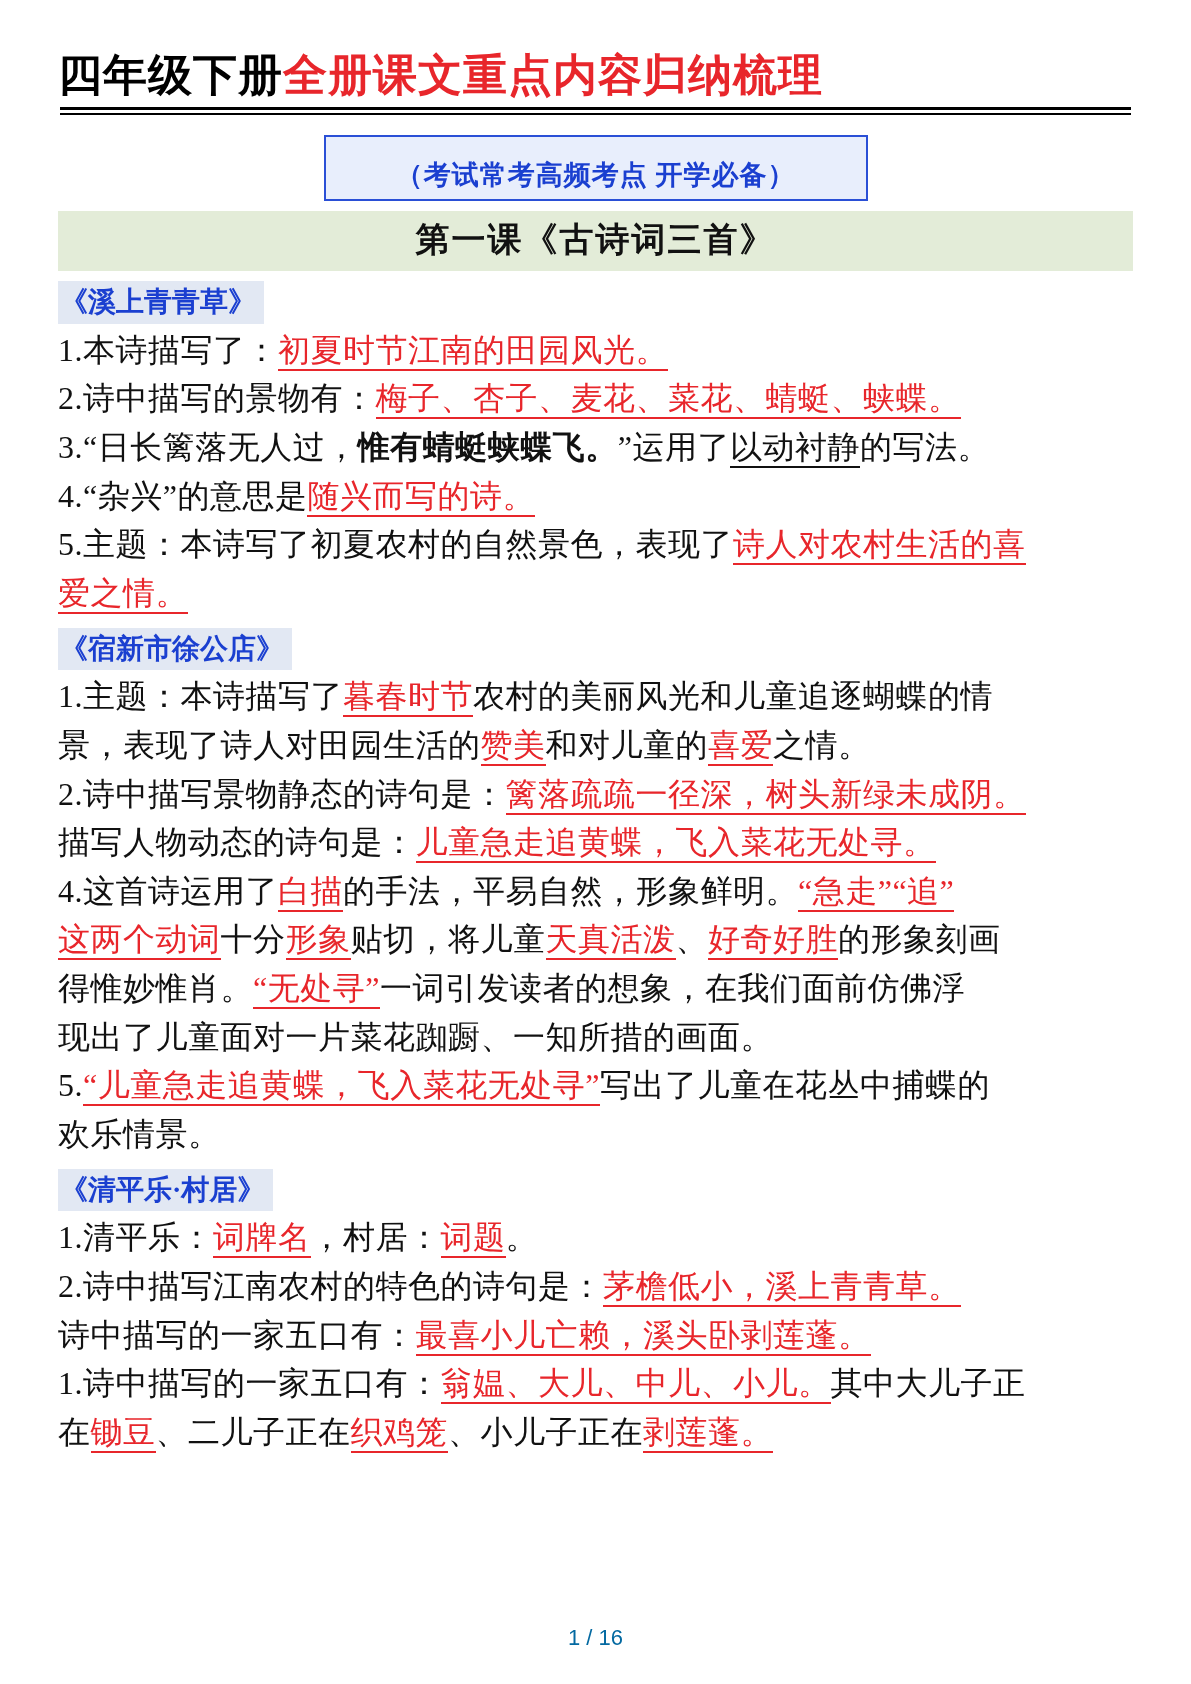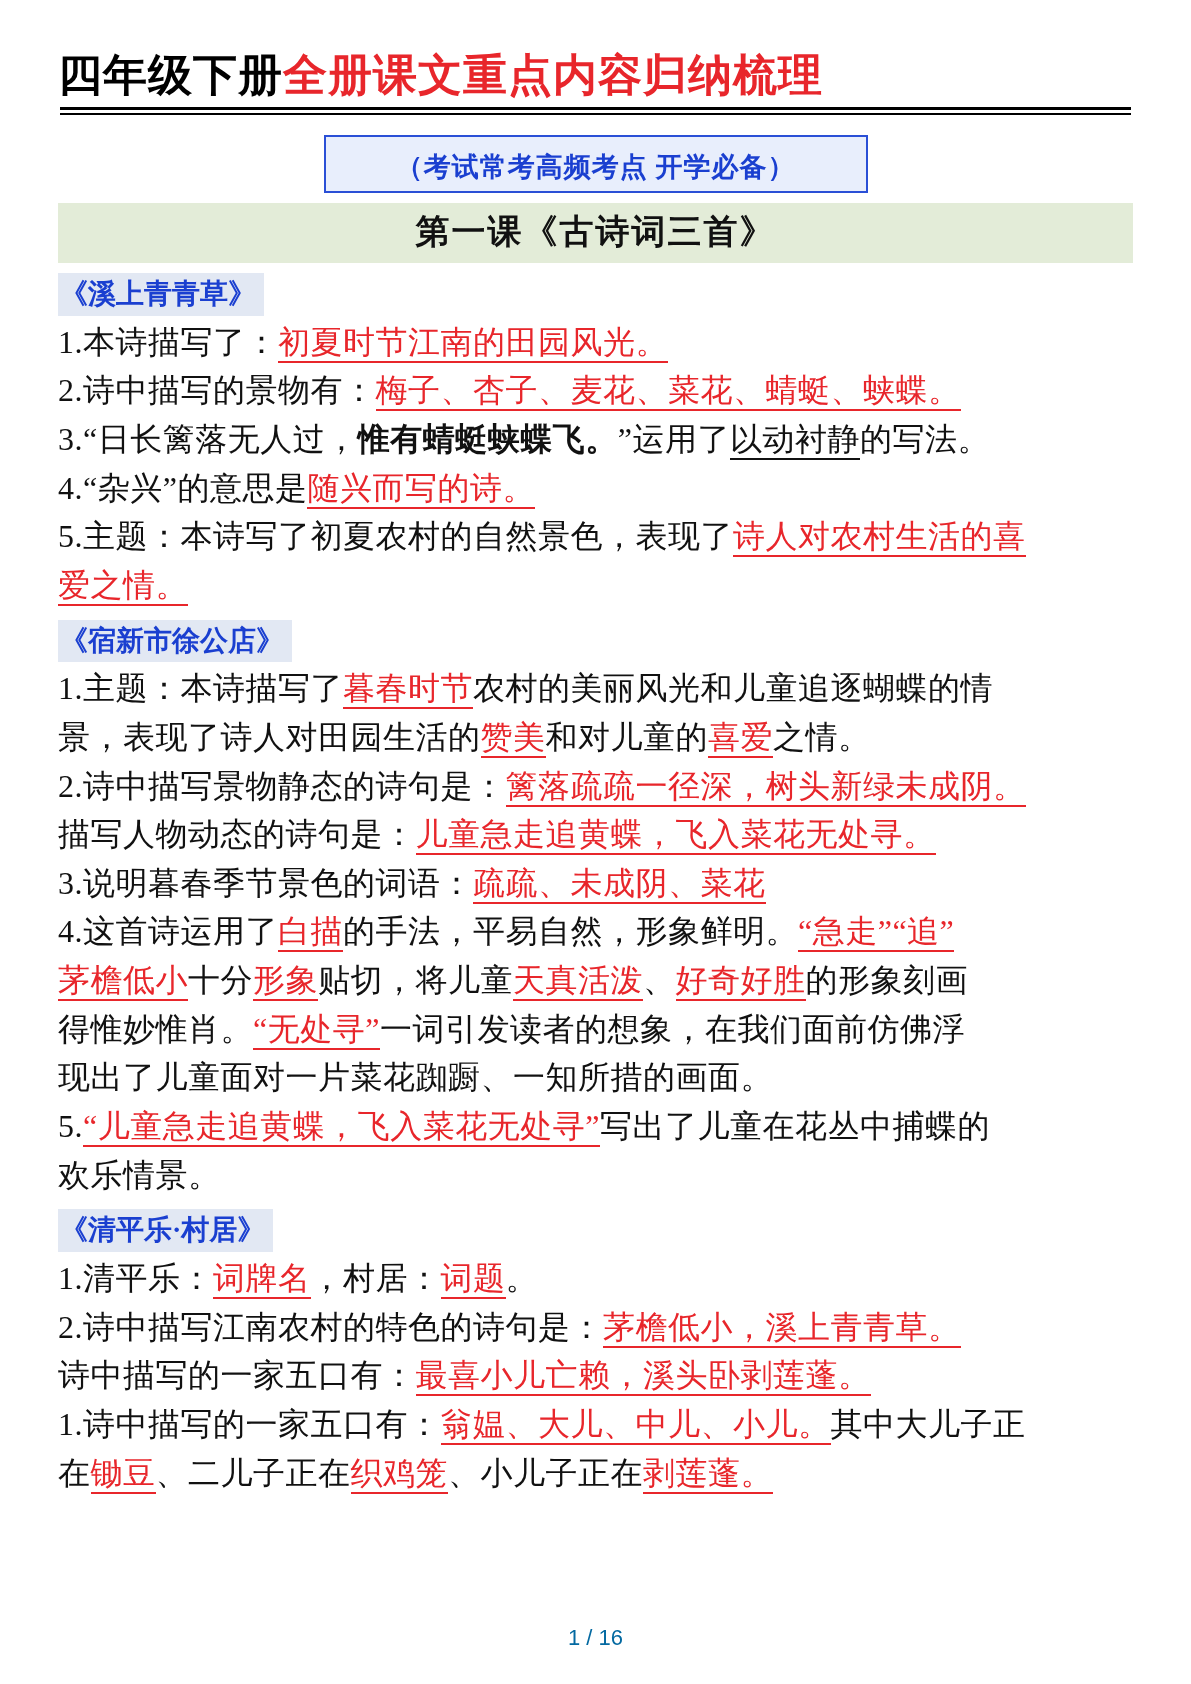--- a/index.html
+++ b/index.html
@@ -49,21 +49,21 @@
     margin: 0 2px 0 2px;
   }
 
   
   .subtitle-box {
     margin: 14px auto 0 auto;
     width: 540px;
     border: 2px solid #2a4fd6;
     background: #e8eefc;
     text-align: center;
-    padding: 12px 0 6px 0;
+    padding: 20px 0 6px 0;
   }
   .subtitle-text {
     color: #1a3fd0;
     font-size: 27px;
     font-weight: bold;
     letter-spacing: 1px;
   }
 
   
   .lesson-banner {
@@ -147,23 +147,22 @@
       <div class="line"><span class="blk">2.诗中描写的景物有：</span><span class="red u">梅子、杏子、麦花、菜花、蜻蜓、蛱蝶。</span></div>
       <div class="line"><span class="blk">3.“日长篱落无人过，</span><span class="blk bold">惟有蜻蜓蛱蝶飞。</span><span class="blk">”运用了</span><span class="blk u">以动衬静</span><span class="blk">的写法。</span></div>
       <div class="line"><span class="blk">4.“杂兴”的意思是</span><span class="red u">随兴而写的诗。</span></div>
       <div class="line"><span class="blk">5.主题：本诗写了初夏农村的自然景色，表现了</span><span class="red u">诗人对农村生活的喜</span></div>
       <div class="line"><span class="red u">爱之情。</span></div>
       <div><div class="poem-head">《宿新市徐公店》</div></div>
       <div class="line"><span class="blk">1.主题：本诗描写了</span><span class="red u">暮春时节</span><span class="blk">农村的美丽风光和儿童追逐蝴蝶的情</span></div>
       <div class="line"><span class="blk">景，表现了诗人对田园生活的</span><span class="red u">赞美</span><span class="blk">和对儿童的</span><span class="red u">喜爱</span><span class="blk">之情。</span></div>
       <div class="line"><span class="blk">2.诗中描写景物静态的诗句是：</span><span class="red u">篱落疏疏一径深，树头新绿未成阴。</span></div>
       <div class="line"><span class="blk">描写人物动态的诗句是：</span><span class="red u">儿童急走追黄蝶，飞入菜花无处寻。</span></div>
-      <div class="line"><span class="blk">3.说明暮春季节景色的词语：</span><span class="red u">疏疏、未成阴、菜花</span></div>
       <div class="line"><span class="blk">4.这首诗运用了</span><span class="red u">白描</span><span class="blk">的手法，平易自然，形象鲜明。</span><span class="red u">“急走”“追”</span></div>
-      <div class="line"><span class="red u">茅檐低小</span><span class="blk">十分</span><span class="red u">形象</span><span class="blk">贴切，将儿童</span><span class="red u">天真活泼</span><span class="blk">、</span><span class="red u">好奇好胜</span><span class="blk">的形象刻画</span></div>
+      <div class="line"><span class="red u">这两个动词</span><span class="blk">十分</span><span class="red u">形象</span><span class="blk">贴切，将儿童</span><span class="red u">天真活泼</span><span class="blk">、</span><span class="red u">好奇好胜</span><span class="blk">的形象刻画</span></div>
       <div class="line"><span class="blk">得惟妙惟肖。</span><span class="red u">“无处寻”</span><span class="blk">一词引发读者的想象，在我们面前仿佛浮</span></div>
       <div class="line"><span class="blk">现出了儿童面对一片菜花踟蹰、一知所措的画面。</span></div>
       <div class="line"><span class="blk">5.</span><span class="red u">“儿童急走追黄蝶，飞入菜花无处寻”</span><span class="blk">写出了儿童在花丛中捕蝶的</span></div>
       <div class="line"><span class="blk">欢乐情景。</span></div>
       <div><div class="poem-head">《清平乐·村居》</div></div>
       <div class="line"><span class="blk">1.清平乐：</span><span class="red u">词牌名</span><span class="blk">，村居：</span><span class="red u">词题</span><span class="blk">。</span></div>
       <div class="line"><span class="blk">2.诗中描写江南农村的特色的诗句是：</span><span class="red u">茅檐低小，溪上青青草。</span></div>
       <div class="line"><span class="blk">诗中描写的一家五口有：</span><span class="red u">最喜小儿亡赖，溪头卧剥莲蓬。</span></div>
       <div class="line"><span class="blk">1.诗中描写的一家五口有：</span><span class="red u">翁媪、大儿、中儿、小儿。</span><span class="blk">其中大儿子正</span></div>
       <div class="line"><span class="blk">在</span><span class="red u">锄豆</span><span class="blk">、二儿子正在</span><span class="red u">织鸡笼</span><span class="blk">、小儿子正在</span><span class="red u">剥莲蓬。</span></div>

